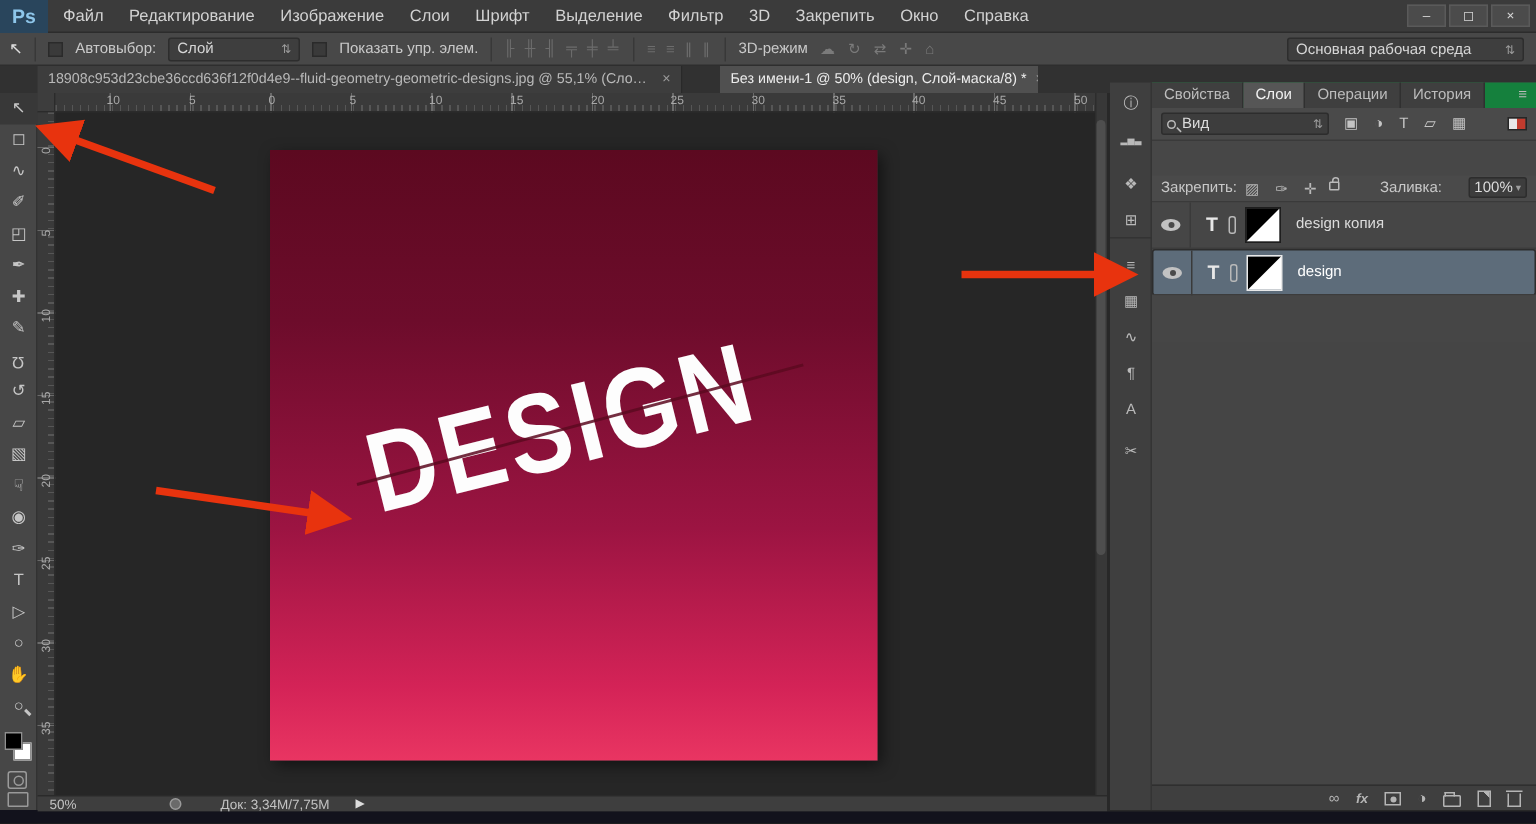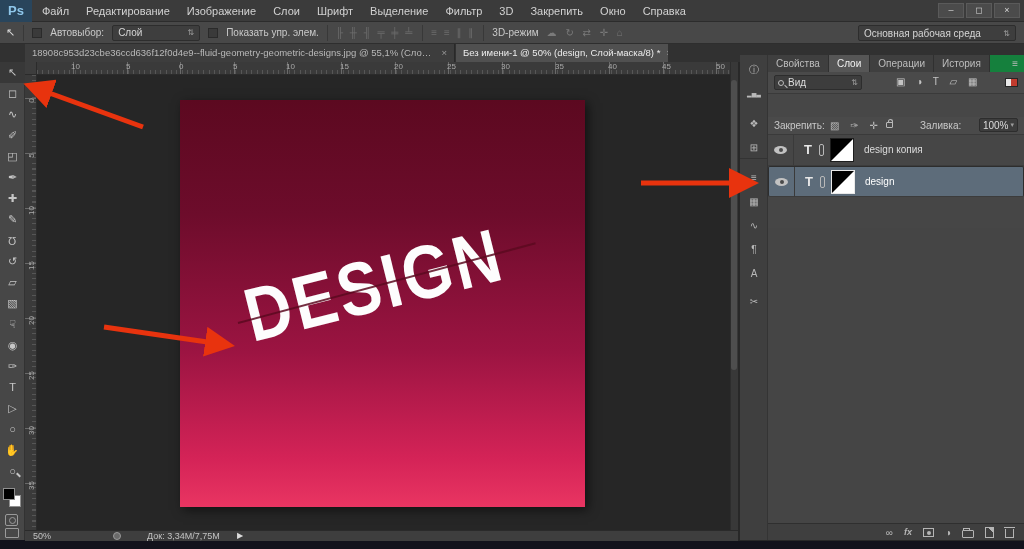--- a/index.html
+++ b/index.html
@@ -149,21 +149,21 @@
       <span>Основная рабочая среда</span>
       <span style="font-size:8px;color:#9d9d9d;">⇅</span>
     </span>
   </div>
 
   <div class="a tabbar">
     <div class="a dtab" style="left:25px;width:430px;background:#3d3d3d;color:#b9b9b9;border-right:1px solid #292929;">
       <span style="overflow:hidden;text-overflow:ellipsis;max-width:405px;">18908c953d23cbe36ccd636f12f0d4e9--fluid-geometry-geometric-designs.jpg @ 55,1% (Слой 0, RGB/8#) *</span>
       <span class="x">×</span>
     </div>
-    <div class="a dtab" style="left:456px;width:212px;background:#505050;color:#ececec;">
+    <div class="a dtab" style="left:480px;width:212px;background:#505050;color:#ececec;">
       <span>Без имени-1 @ 50% (design, Слой-маска/8) *</span>
       <span class="x">×</span>
     </div>
   </div>
 
   <div class="a toolbar">
     <div class="tool sel0" style="top:0;">↖</div>
     <div class="tool" style="top:21px;">◻</div>
     <div class="tool" style="top:42px;">∿</div>
     <div class="tool" style="top:63px;">✐</div>
@@ -244,21 +244,21 @@
   <div class="a panels"></div>
   <div class="a ptabs">
     <span class="ptab">Свойства</span>
     <span class="ptab act">Слои</span>
     <span class="ptab">Операции</span>
     <span class="ptab">История</span>
   </div>
   <span class="a pmenu">≡</span>
 
   <div class="a prow" style="top:72px;height:22px;">
-    <span class="a valbox" style="left:6px;top:3px;width:88px;justify-content:space-between;gap:12px;">
+    <span class="a valbox" style="left:6px;top:3px;width:112px;justify-content:space-between;gap:12px;">
       <span style="display:inline-flex;align-items:center;gap:4px;">
           <i class="mag"></i>
           <span>Вид</span>
         </span>
       <span style="font-size:8px;color:#9d9d9d;">⇅</span>
     </span>
     <span class="a" style="left:128px;top:4px;letter-spacing:4px;color:#c4c4c4;">▣ ◑ T ▱ ▦</span>
     <span class="a fswitch" style="right:6px;top:6px;"></span>
   </div>
 

